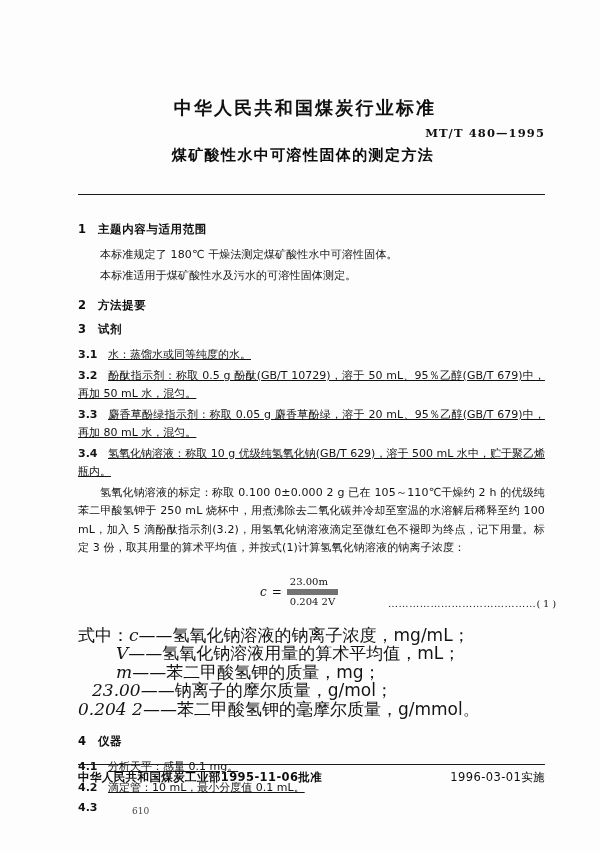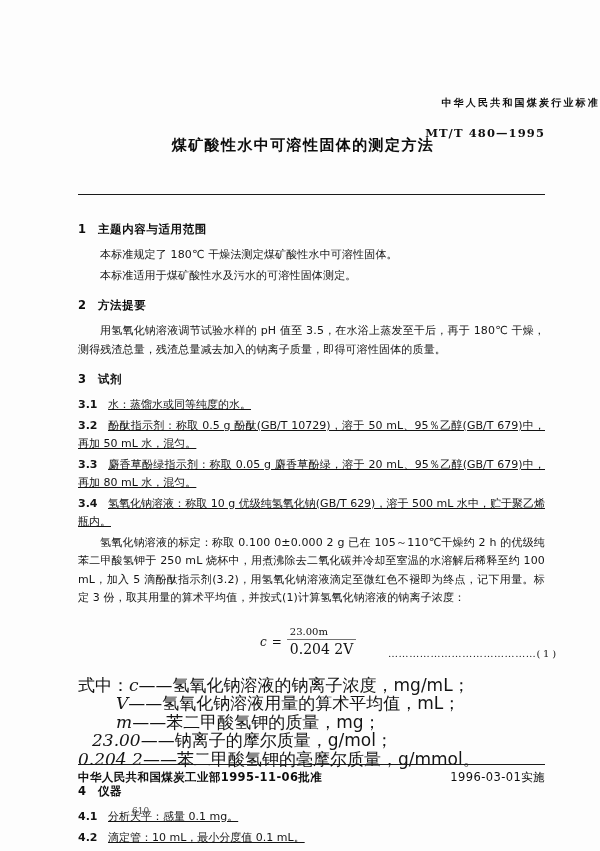--- a/index.html
+++ b/index.html
@@ -25,22 +25,22 @@
   }
 
   
   .doc-header {
     position: absolute;
     left: 0;
     right: 0;
     top: 96px;
   }
   .org-title {
-    text-align: right;
-    font-size: 10px;
+    text-align: center;
+    font-size: 18px;
     font-weight: bold;
     letter-spacing: 2.2px;
     color: #101010;
     padding-left: 10px;
   }
   .std-number {
     position: absolute;
     top: 30px;
     right: 55px;
     font-family: "DejaVu Serif", "Liberation Serif", serif;
@@ -150,23 +150,23 @@
     display: inline-flex;
     flex-direction: column;
     line-height: 1.25;
   }
   .frac .numer {
     padding: 0 3px 1px 3px;
     font-size: 10px;
     white-space: nowrap;
   }
   .frac .denom {
-    border-top: 1px solid #737373;
+    border-top: 6px solid #737373;
     padding: 1px 3px 0 3px;
-    font-size: 14px;
+    font-size: 10px;
     white-space: nowrap;
   }
   .formula-tag {
     position: absolute;
     left: 310px;
     top: 26px;
     font-family: "DejaVu Serif", "Liberation Serif", serif;
     font-size: 10px;
     letter-spacing: -0.2px;
     color: #151515;
@@ -238,21 +238,20 @@
 
     <div class="sec-head">
       <span class="num">1</span><span>主题内容与适用范围</span>
     </div>
     <p class="para indent">本标准规定了 180℃ 干燥法测定煤矿酸性水中可溶性固体。</p>
     <p class="para indent gap-md">本标准适用于煤矿酸性水及污水的可溶性固体测定。</p>
 
     <div class="sec-head">
       <span class="num">2</span><span>方法提要</span>
     </div>
-    <p class="para indent gap-md">用氢氧化钠溶液调节试验水样的 pH 值至 3.5，在水浴上蒸发至干后，再于 180℃ 干燥，测得残渣总量，残渣总量减去加入的钠离子质量，即得可溶性固体的质量。</p>
 
     <div class="sec-head">
       <span class="num">3</span><span>试剂</span>
     </div>
     <p class="item">
       <span class="lbl">3.1</span><span>水：蒸馏水或同等纯度的水。</span>
     </p>
     <p class="item">
       <span class="lbl">3.2</span><span>酚酞指示剂：称取 0.5 g 酚酞(GB/T 10729)，溶于 50 mL、95％乙醇(GB/T 679)中，再加 50 mL 水，混匀。</span>
     </p>

